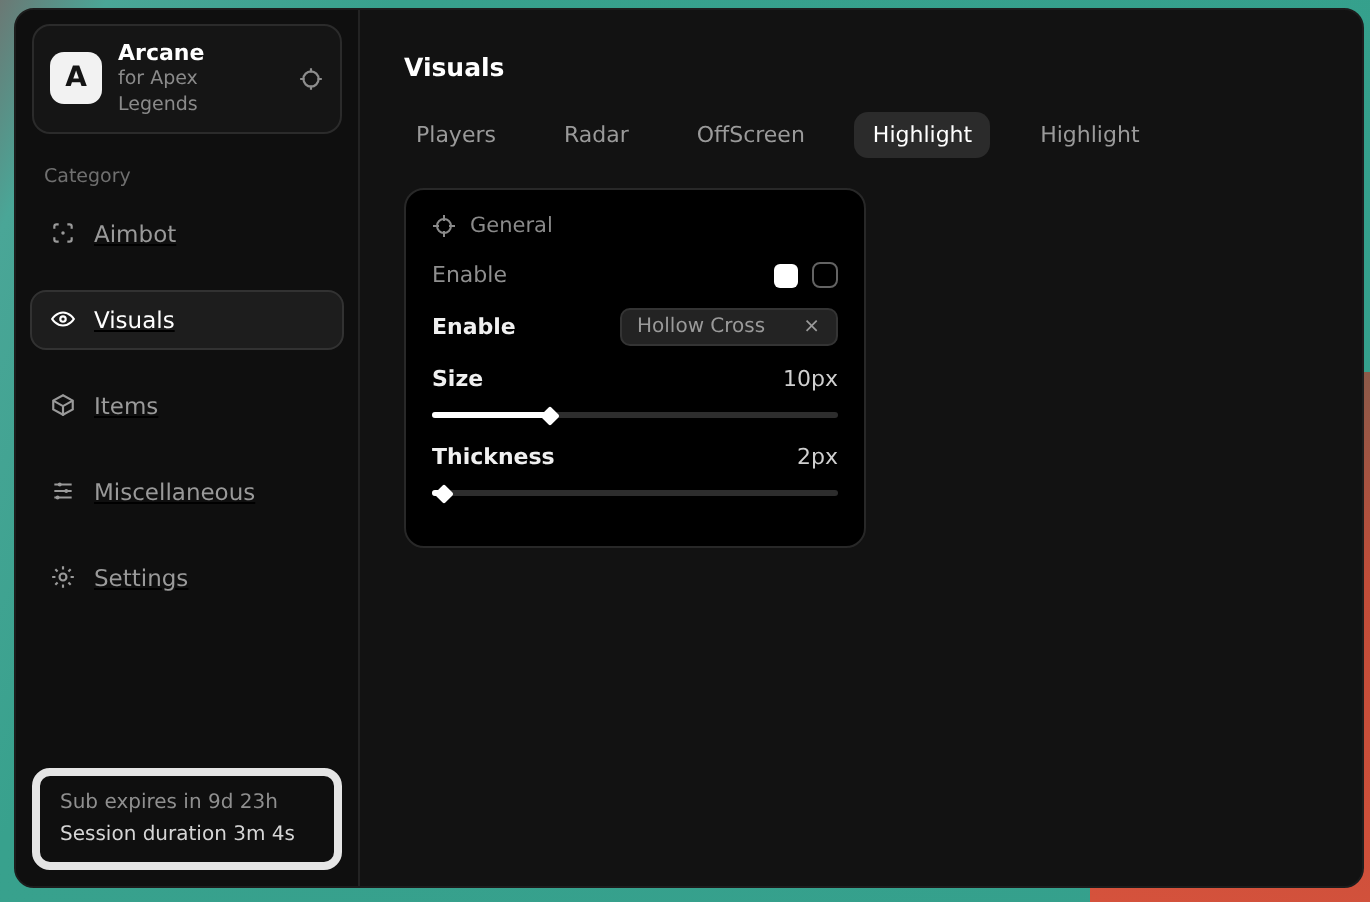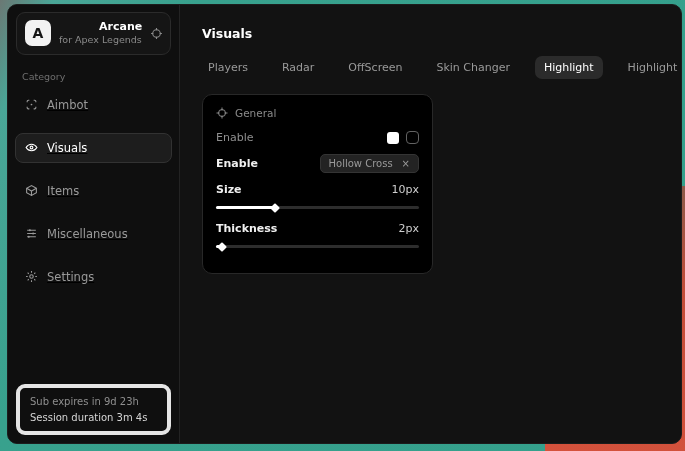--- a/index.html
+++ b/index.html
@@ -22,21 +22,21 @@
   
   .sidebar { width: 172px; flex: 0 0 172px; background: #0f0f0f; border-right: 1px solid #232323; display: flex; flex-direction: column; }
   .sidebar-header {
     margin: 7px 8px 0; border: 1px solid #2b2b2b; background: #151515;
     border-radius: 9px; padding: 7px 8px; display: flex; align-items: center; gap: 8px;
   }
   .logo {
     width: 26px; height: 26px; background: #f2f2f2; color: #141414; border-radius: 7px;
     font-weight: bold; display: flex; align-items: center; justify-content: center; font-size: 14px; flex: 0 0 26px;
   }
-  .app-name { font-size: 11px; font-weight: bold; color: #ffffff; line-height: 1.3; margin-left: 40px; }
+  .app-name { font-size: 11px; font-weight: bold; color: #ffffff; line-height: 1.3; }
   .app-sub { font-size: 9.5px; color: #8a8a8a; line-height: 1.3; }
   .header-target { margin-left: auto; color: #8d8d8d; display: flex; }
   .category { font-size: 9.5px; color: #6f6f6f; margin: 16px 14px 8px; }
   .nav { display: flex; flex-direction: column; gap: 13px; padding: 0 7px; text-decoration: underline; }
   .nav-item {
     display: flex; align-items: center; gap: 9px; padding: 7px 9px;
     color: #9a9a9a; font-size: 11.5px; border-radius: 8px; border: 1px solid transparent; cursor: pointer;
   }
   .nav-item .ic { display: flex; color: inherit; }
   .nav-item.selected { background: #1d1d1d; border-color: #323232; color: #ffffff; }
@@ -55,21 +55,21 @@
     border: 1px solid #282828; border-radius: 10px; padding: 12px 13px;
   }
   .section-header { display: flex; gap: 7px; align-items: center; color: #8a8a8a; font-size: 10.5px; margin-bottom: 12px; }
   .row { display: flex; align-items: center; justify-content: space-between; margin: 10px 0; }
   .label-muted { color: #8f8f8f; font-size: 11px; }
   .label { color: #f0f0f0; font-size: 11px; font-weight: bold; }
   .enable-controls { display: flex; gap: 7px; align-items: center; }
   .swatch { width: 12px; height: 12px; border-radius: 3px; cursor: pointer; }
   .checkbox { width: 13px; height: 13px; border: 1.5px solid #636363; border-radius: 4px; cursor: pointer; background: transparent; }
   .tag {
-    display: flex; align-items: center; gap: 9px; background: #232323; border: 1px solid #343434;
+    display: flex; align-items: center; gap: 19px; background: #232323; border: 1px solid #343434;
     border-radius: 5px; padding: 3px 8px; font-size: 10px; color: #9a9a9a; margin-left: 12px;
   }
   .tag-x { color: #9a9a9a; font-size: 10px; cursor: pointer; line-height: 1; }
   .value { color: #cfcfcf; font-size: 11px; text-align: center; }
   .slider { position: relative; height: 3px; background: #2d2d2d; border-radius: 2px; margin: 7px 0 13px; cursor: pointer; }
   .slider-fill { position: absolute; left: 0; top: 0; bottom: 0; background: #ffffff; border-radius: 2px; }
   .slider-thumb {
     position: absolute; top: 50%; width: 7px; height: 7px; background: #ffffff;
     transform: translate(-50%, -50%) rotate(45deg); border-radius: 1px;
   }
@@ -158,21 +158,20 @@
     </div>
   </div>
 
   <div class="main">
     <div class="main-title">Visuals</div>
 
     <div class="tabs">
       <div class="tab">Players</div>
       <div class="tab">Radar</div>
       <div class="tab">OffScreen</div>
-      <div class="tab">Skin Changer</div>
       <div class="tab selected">Highlight</div>
       <div class="tab">Highlight</div>
     </div>
 
     <div class="card">
       <div class="section-header">
         <span>
           <svg width="12" height="12" viewBox="0 0 24 24" fill="none" stroke="currentColor" stroke-width="2">
             <circle cx="12" cy="12" r="7"></circle>
               <path d="M12 1v6M12 17v6M1 12h6M17 12h6"></path>

